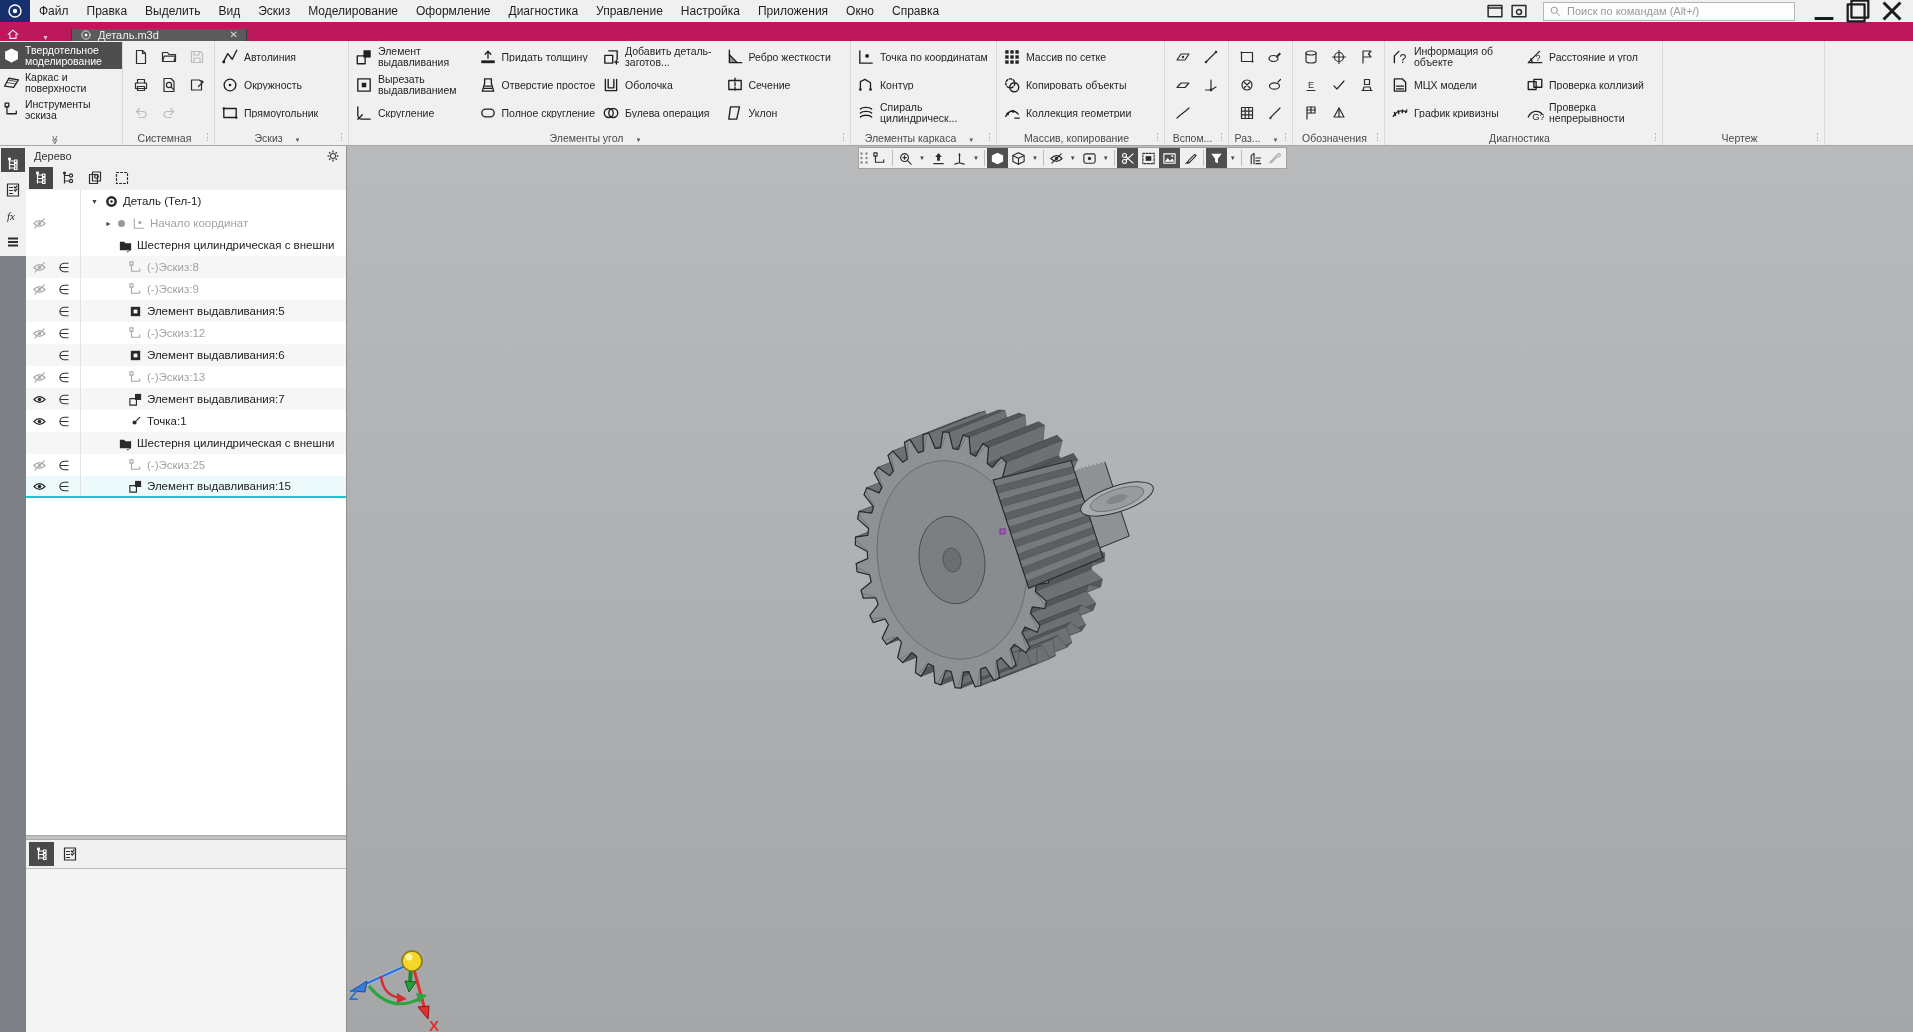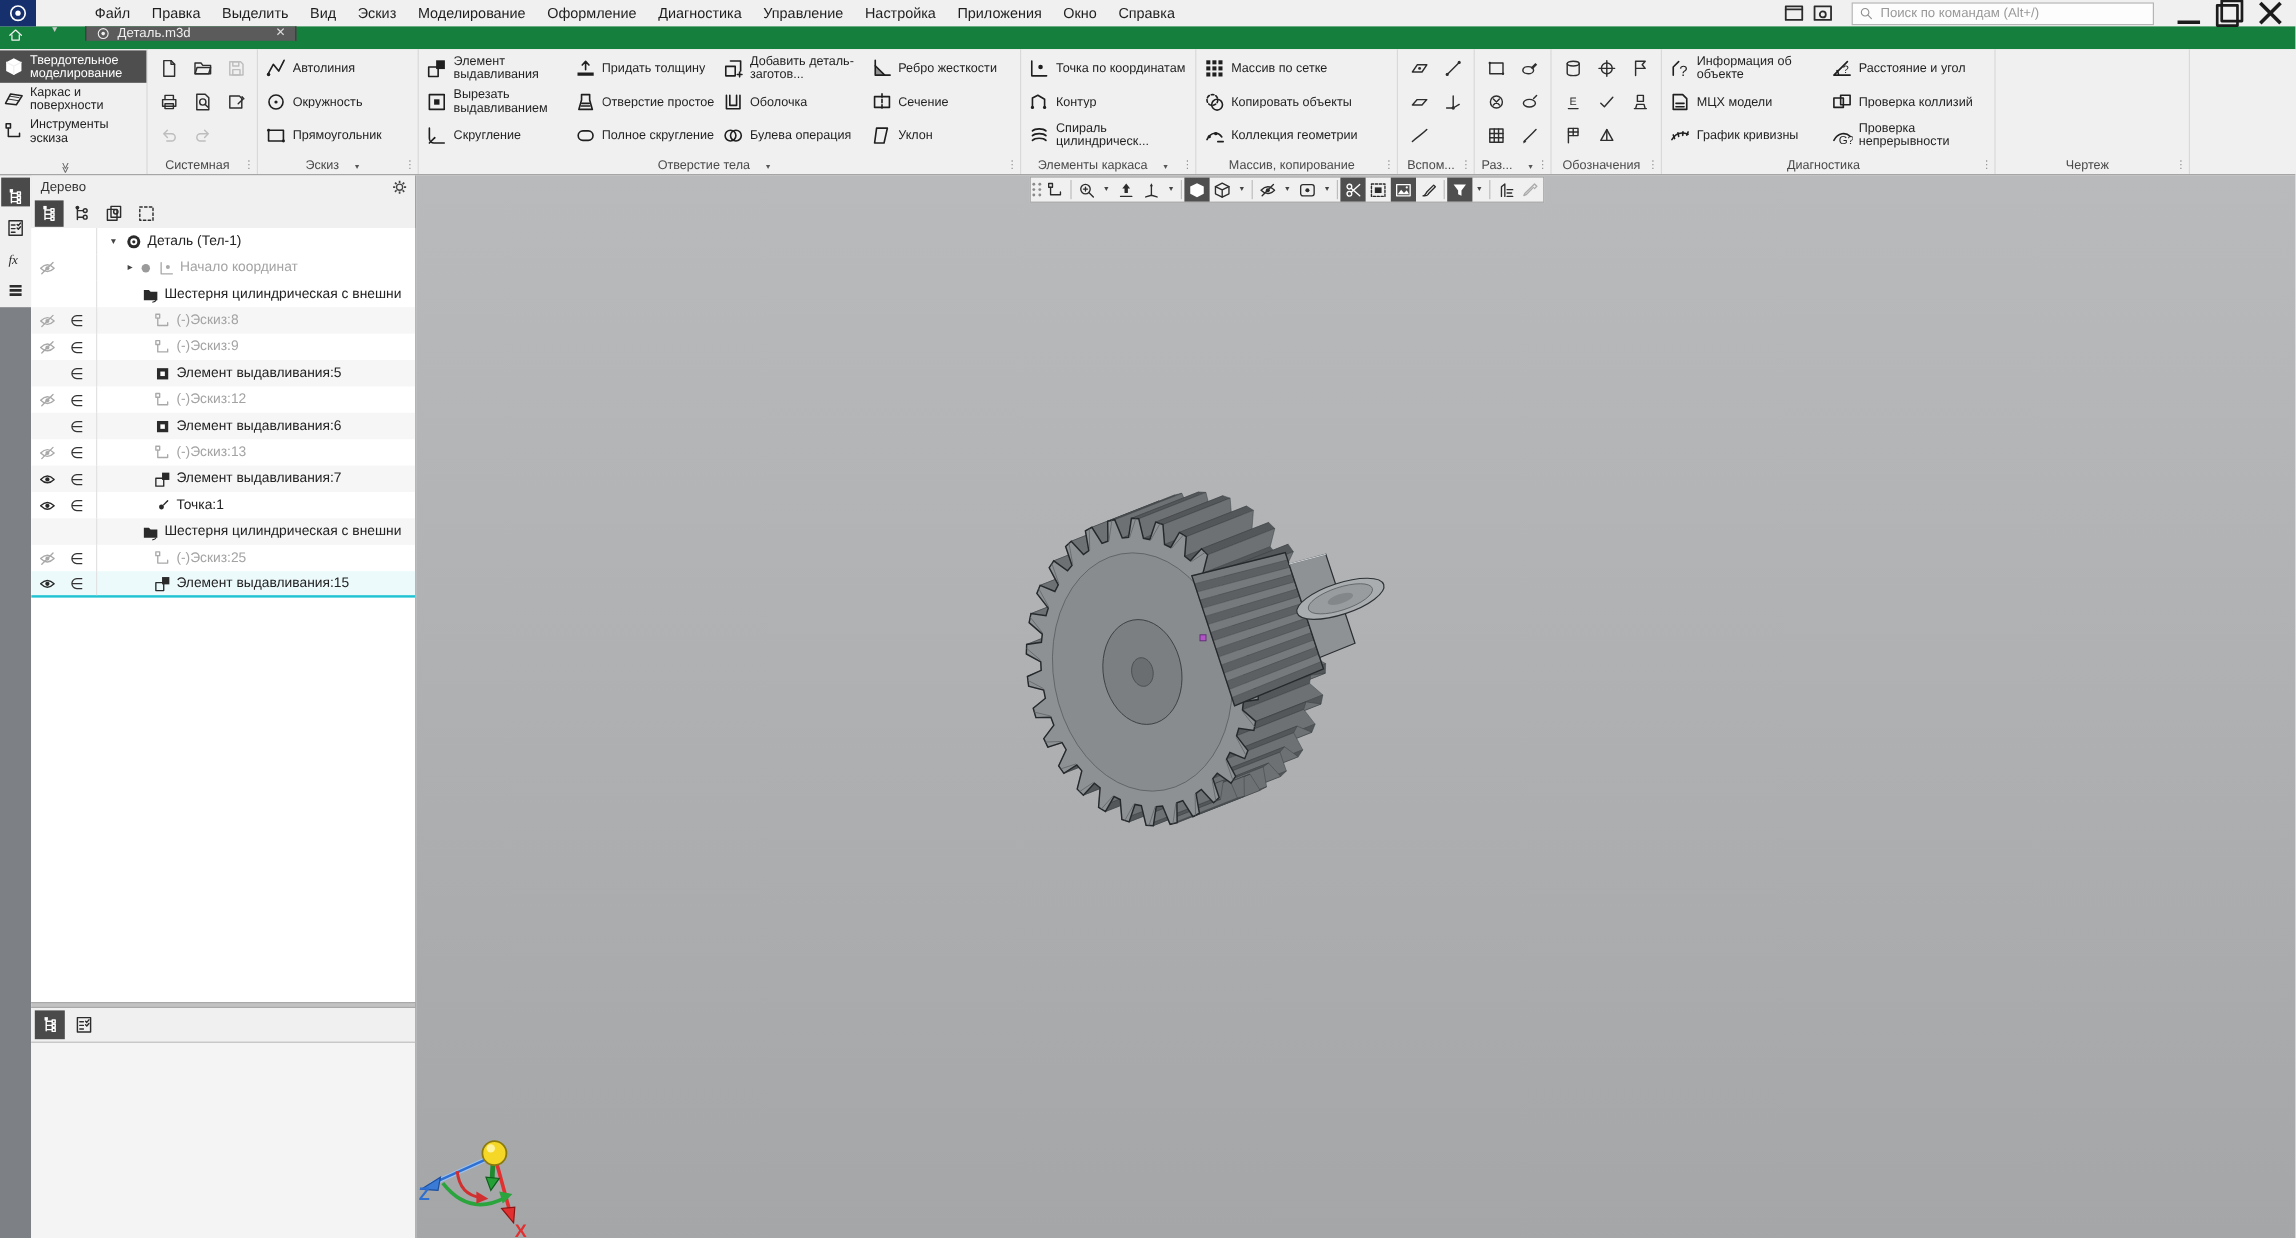--- a/index.html
+++ b/index.html
@@ -2,30 +2,30 @@
 <html><head>
 <meta charset="utf-8">
 <style>
   html,body{margin:0;padding:0;}
   body{width:1913px;height:1032px;overflow:hidden;font-family:"Liberation Sans",sans-serif;background:#f0f0f0;color:#222;}
   .ic{display:inline-flex;width:16px;height:16px;flex:none;}
   .ic svg{width:100%;height:100%;display:block;}
   
   #menubar{height:22px;display:flex;align-items:center;background:#f0f0f0;}
   #app-logo{width:30px;height:22px;background:#16306e;display:flex;align-items:center;justify-content:center;}
-  #menu-items{display:flex;align-items:center;height:100%;margin-left:40px;}
+  #menu-items{display:flex;align-items:center;height:100%;}
   .menu-item{padding:0 9px;font-size:12px;color:#1e1e1e;line-height:22px;cursor:default;}
   #mb-right{margin-left:auto;display:flex;align-items:center;gap:4px;padding-right:6px;}
   .mb-ico{width:20px;height:16px;display:flex;align-items:center;justify-content:center;color:#2b2b2b;}
   #cmd-search{width:240px;height:17px;background:#fdfdfd;border:1px solid #b5b5b5;display:flex;align-items:center;gap:4px;padding:0 5px;margin:0 10px;}
   #cmd-search input{border:0;outline:0;flex:1;font-size:11px;background:transparent;color:#333;font-family:"Liberation Sans",sans-serif;}
   #cmd-search input::placeholder{color:#9a9a9a;}
   .wc{width:30px;height:18px;display:flex;align-items:center;justify-content:center;color:#1c1c1c;}
   
-  #tabbar{height:19px;background:#15803d;display:flex;align-items:flex-start;gap:12px;}
+  #tabbar{height:19px;background:#be185d;display:flex;align-items:flex-end;gap:12px;}
   #home-btn{width:26px;display:flex;align-items:center;justify-content:center;color:#f0f0f0;}
   #home-caret{width:15px;display:flex;align-items:center;justify-content:center;color:#c9c9c9;font-size:7px;}
   #doc-tab{display:flex;align-items:center;gap:6px;background:#5b5b5b;border-left:1px solid #3a3a3a;border-right:1px solid #3a3a3a;color:#efefef;font-size:11px;padding:0 8px;width:158px;margin-left:6px;}
   #doc-tab .ic{width:12px;height:12px;color:#efefef;}
   #tab-close{margin-left:auto;color:#dddddd;font-size:10px;line-height:10px;}
   
   #ribbon{height:104px;border-bottom:1px solid #a6a6a6;display:flex;position:relative;background:#f0f0f0;}
   #modes{width:122px;flex:none;padding-top:1px;position:relative;border-right:1px solid #d9d9d9;}
   .mode{height:27px;display:flex;align-items:center;gap:5px;padding:0 3px;font-size:10.5px;line-height:1.04;color:#222;}
   .mode.active{background:#4e4e4e;color:#fff;}
@@ -431,21 +431,21 @@
               <div class="tbtn">
                 <span class="ic">
                   <svg viewBox="0 0 16 16">
                     <path d="M4 2.5h8L9.5 13.5h-7z" stroke="currentColor" fill="none" stroke-width="1.2" stroke-linecap="round" stroke-linejoin="round"></path>
                   </svg>
                 </span>
                 <span class="lbl">Уклон</span>
               </div>
             </div>
           </div>
-          <div class="glabel"><span>Отверстие тела</span><span class="caret">▼</span></div>
+          <div class="glabel"><span>Элементы угол</span><span class="caret">▼</span></div>
           <div class="ghandle">⋮</div>
         </div>
         <div class="rgroup" style="width: 146px;">
           <div class="tcol">
             <div class="tbtn">
               <span class="ic">
                 <svg viewBox="0 0 16 16">
                   <path d="M2.5 13.5h11M2.5 13.5V2.5" stroke="currentColor" fill="none" stroke-width="1.2" stroke-linecap="round" stroke-linejoin="round"></path>
                   <circle cx="9" cy="7" r="1.7" fill="currentColor"></circle>
                 </svg>

